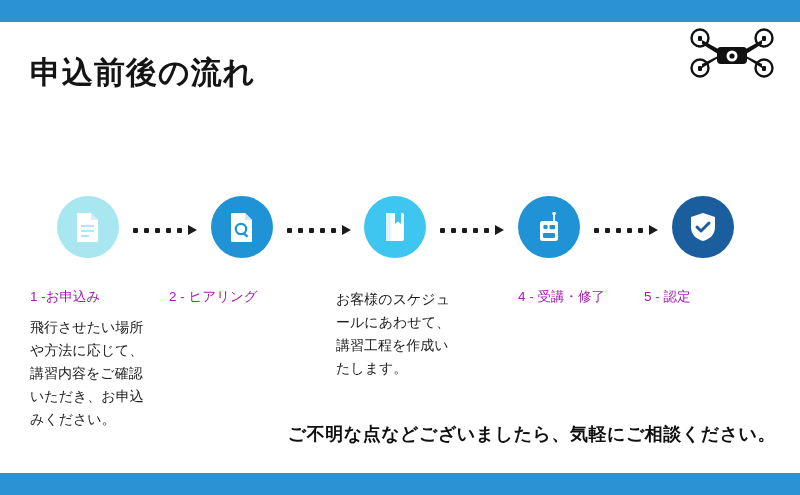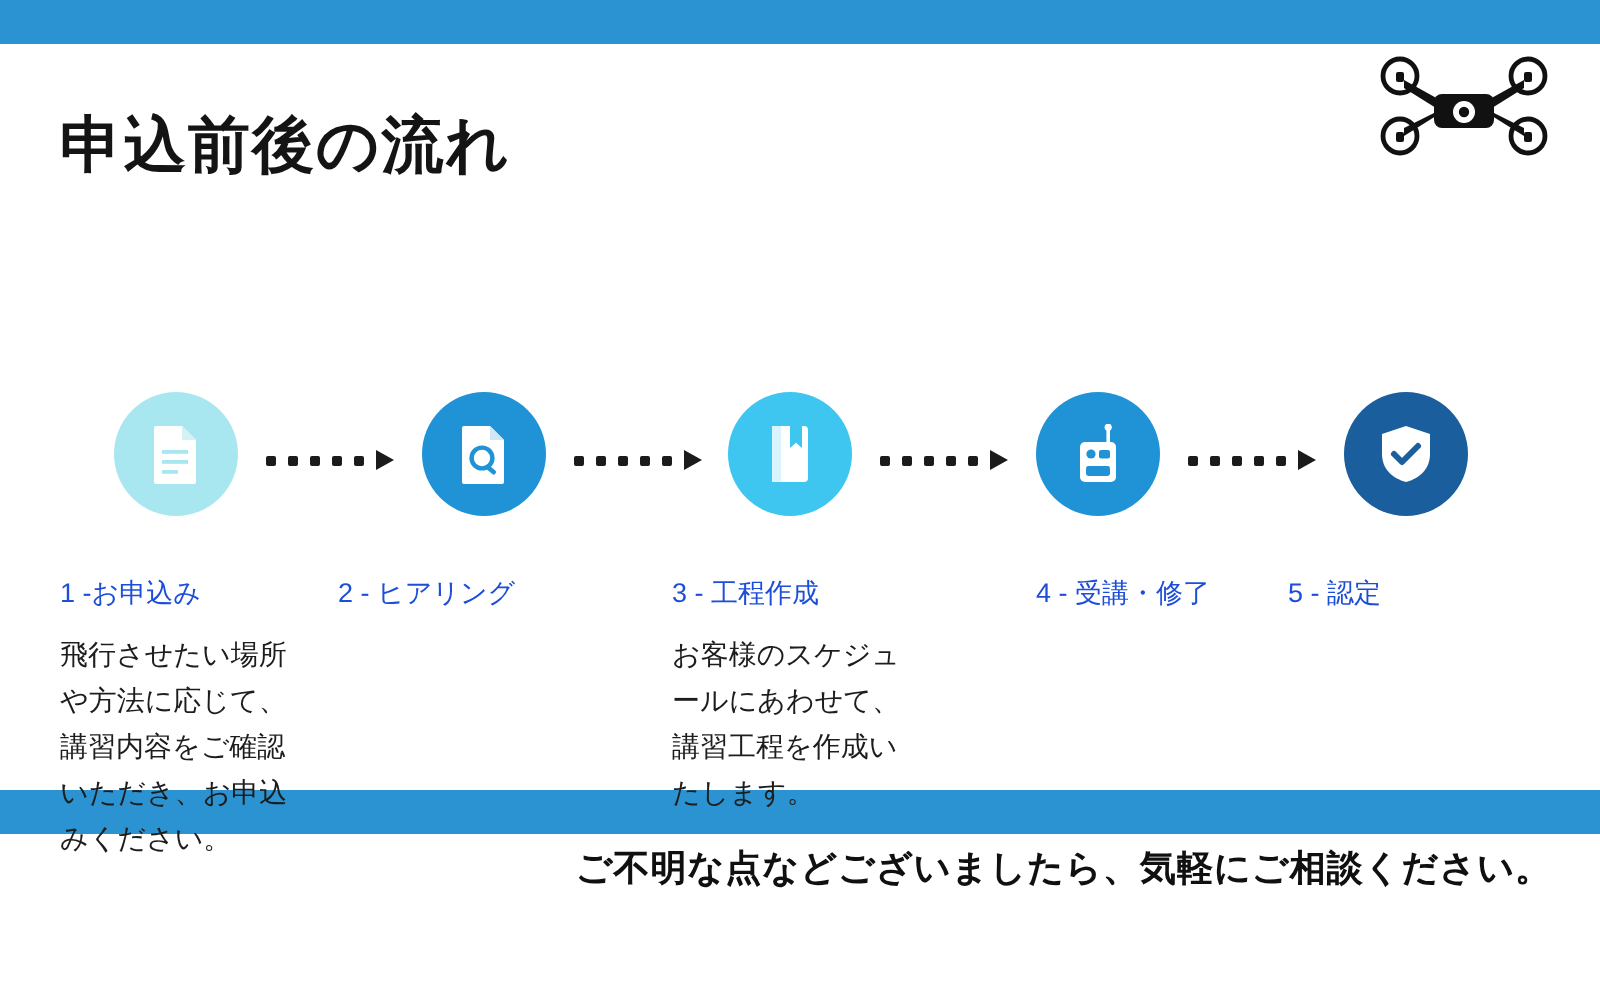--- a/index.html
+++ b/index.html
@@ -9,21 +9,21 @@
   body {
     width: 800px;
     height: 495px;
     font-family: "Liberation Sans", sans-serif;
     background: #ffffff;
     overflow: hidden;
   }
   .slide {
     position: relative;
     width: 800px;
-    height: 417px;
+    height: 495px;
     background: #ffffff;
     box-sizing: border-box;
   }
   .band-top {
     position: absolute;
     left: 0; top: 0;
     width: 800px; height: 22px;
     background: #2b93d1;
   }
   .band-bottom {
@@ -90,21 +90,21 @@
     left: 0;
     top: 288px;
     width: 800px;
   }
   .col {
     position: absolute;
     width: 122px;
   }
   .col-head {
     font-size: 13.5px;
-    color: #1d4ed8;
+    color: #a21caf;
     margin-bottom: 10px;
     white-space: nowrap;
   }
   .col-body {
     font-size: 14px;
     line-height: 1.65;
     color: #1d1d1d;
   }
   .footer-note {
     position: absolute;
@@ -238,21 +238,20 @@
     <div class="col" style="left:30px;">
       <div class="col-head">1 -お申込み</div>
       <div class="col-body">飛行させたい場所や方法に応じて、講習内容をご確認いただき、お申込みください。</div>
     </div>
 
     <div class="col" style="left:169px;">
       <div class="col-head">2 - ヒアリング</div>
     </div>
 
     <div class="col" style="left:336px;">
-      <div class="col-head">3 - 工程作成</div>
       <div class="col-body">お客様のスケジュールにあわせて、講習工程を作成いたします。</div>
     </div>
 
     <div class="col" style="left:518px;">
       <div class="col-head">4 - 受講・修了</div>
     </div>
 
     <div class="col" style="left:644px;">
       <div class="col-head">5 - 認定</div>
     </div>

